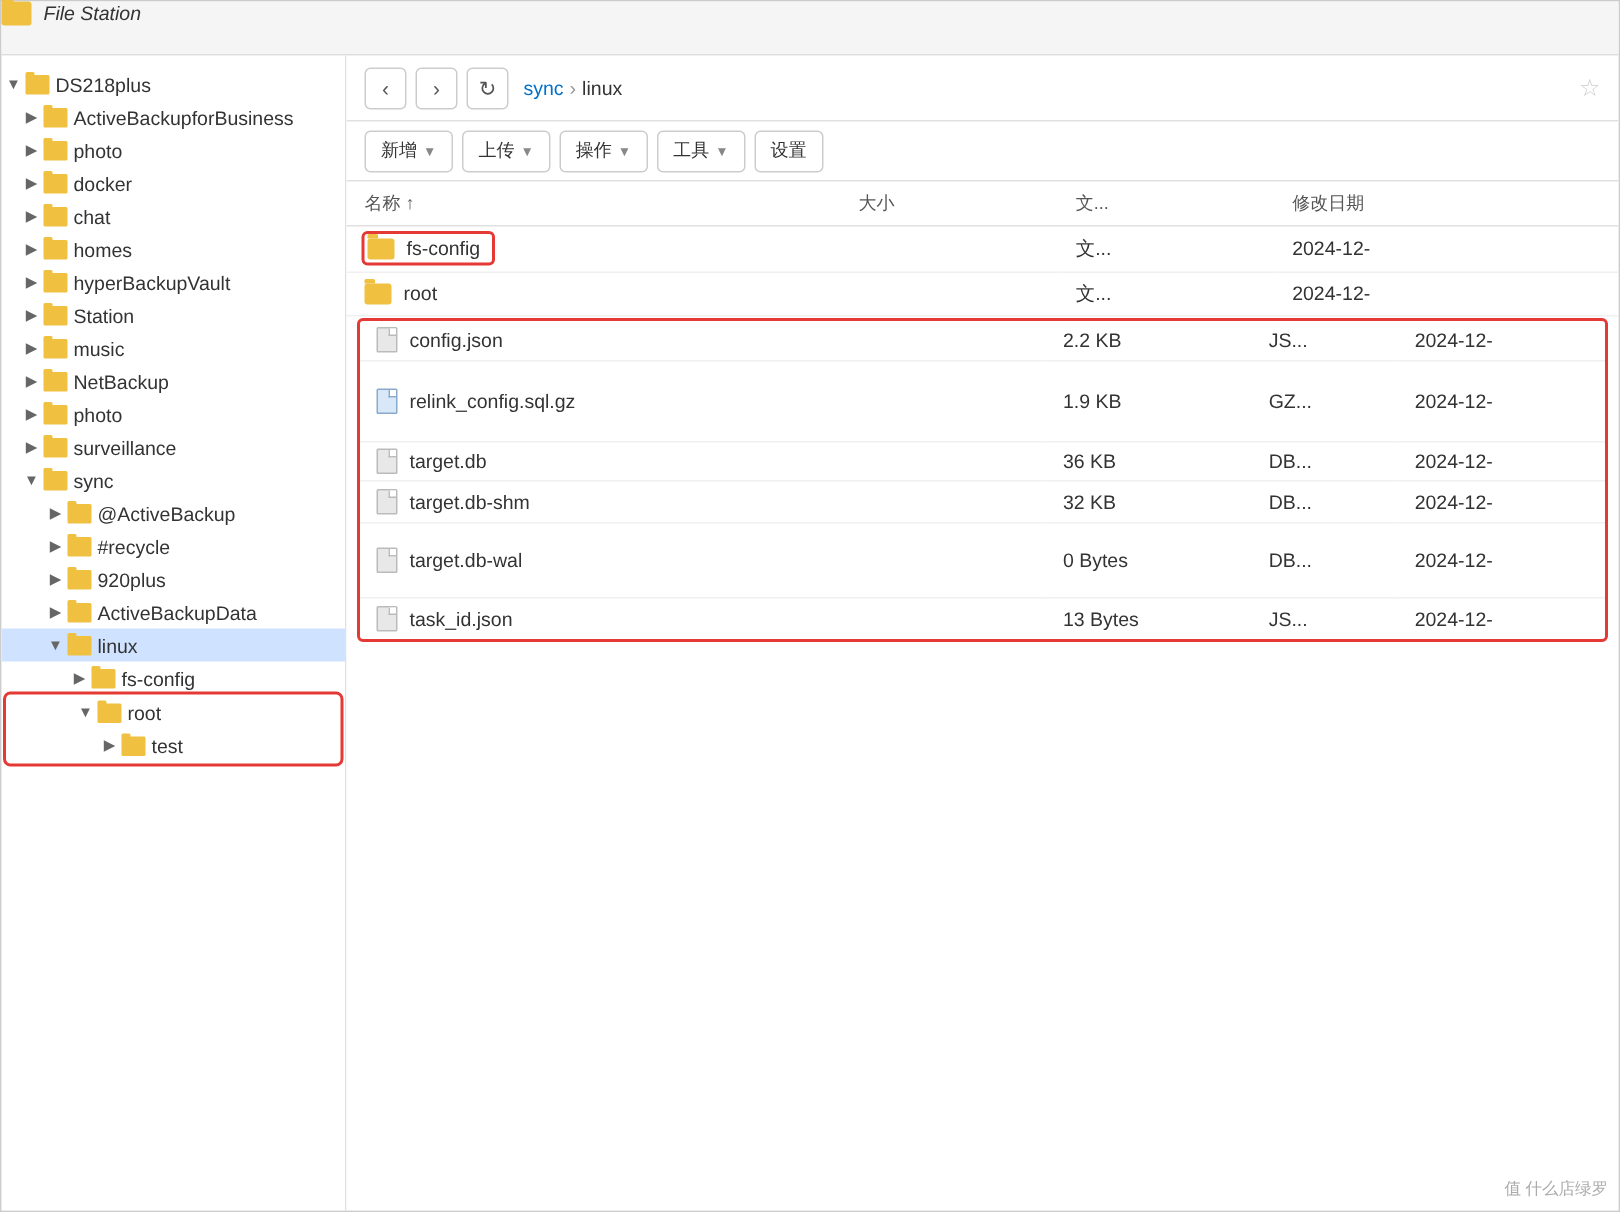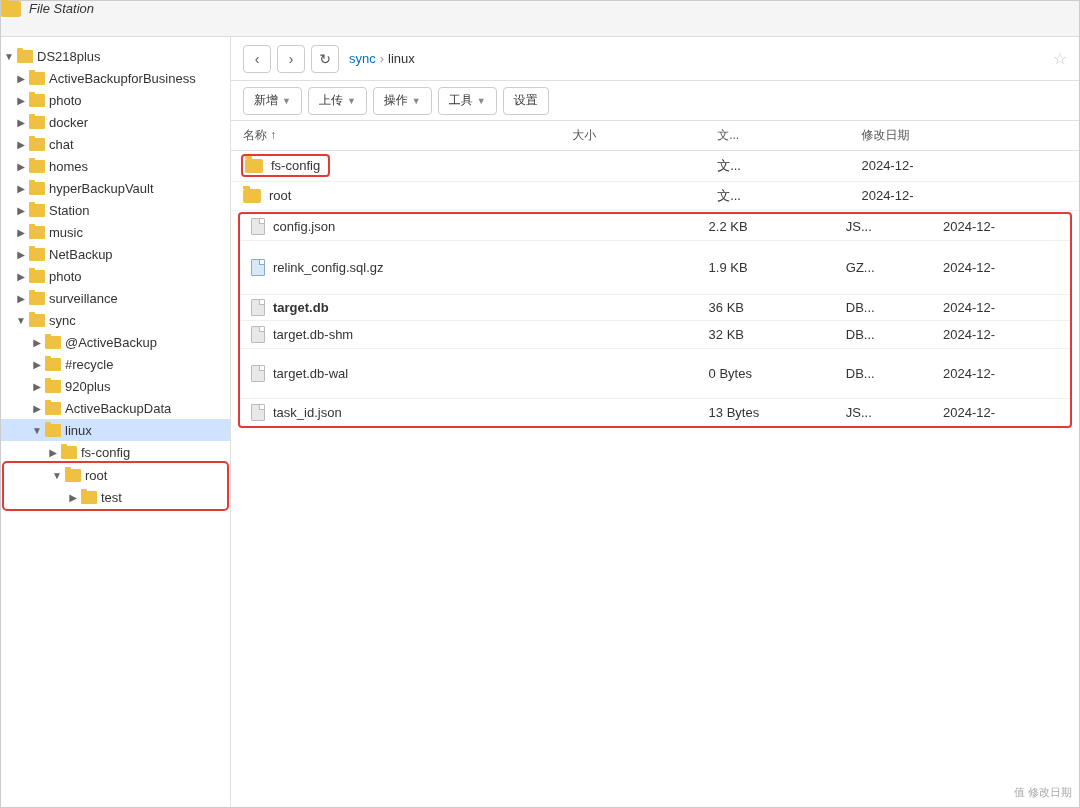--- a/index.html
+++ b/index.html
@@ -334,21 +334,21 @@
                           <div class="file-name-cell">
                             <div class="gz-icon"></div>
                             <span>relink_config.sql.gz</span>
                           </div>
                         </td>
                         <td style="padding:19px 12px;">1.9 KB</td>
                         <td style="padding:5px 12px;">GZ...</td>
                         <td style="padding:5px 12px;">2024-12-</td>
                       </tr>
                       <tr style="border-bottom:1px solid #f0f0f0;">
-                        <td style="padding:3px 12px;font-weight:bold;">
+                        <td style="padding:3px 12px;">
                           <div class="file-name-cell">
                             <div class="doc-icon"></div>
                             <span>target.db</span>
                           </div>
                         </td>
                         <td style="padding:5px 12px;">36 KB</td>
                         <td style="padding:5px 12px;">DB...</td>
                         <td style="padding:5px 12px;">2024-12-</td>
                       </tr>
                       <tr style="border-bottom:1px solid #f0f0f0;">
@@ -390,13 +390,13 @@
               </td>
             </tr>
 
           </tbody>
         </table>
       </div>
     </div>
   </div>
 </div>
 
-<div class="watermark">值 修改日期</div>
+<div class="watermark">值 什么店绿罗</div>
 
 </body></html>

